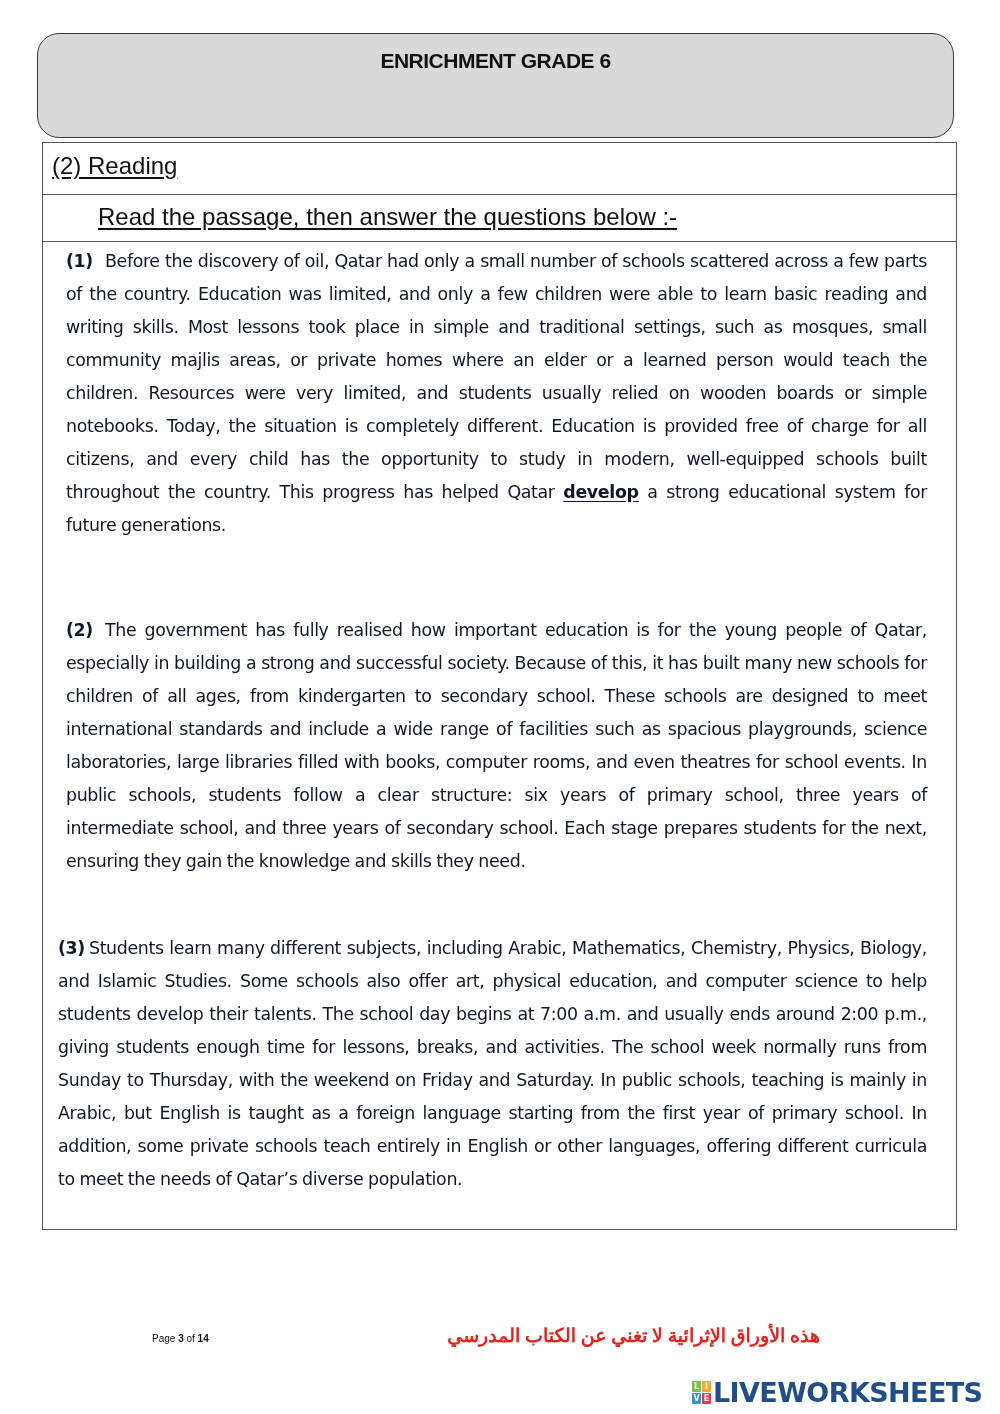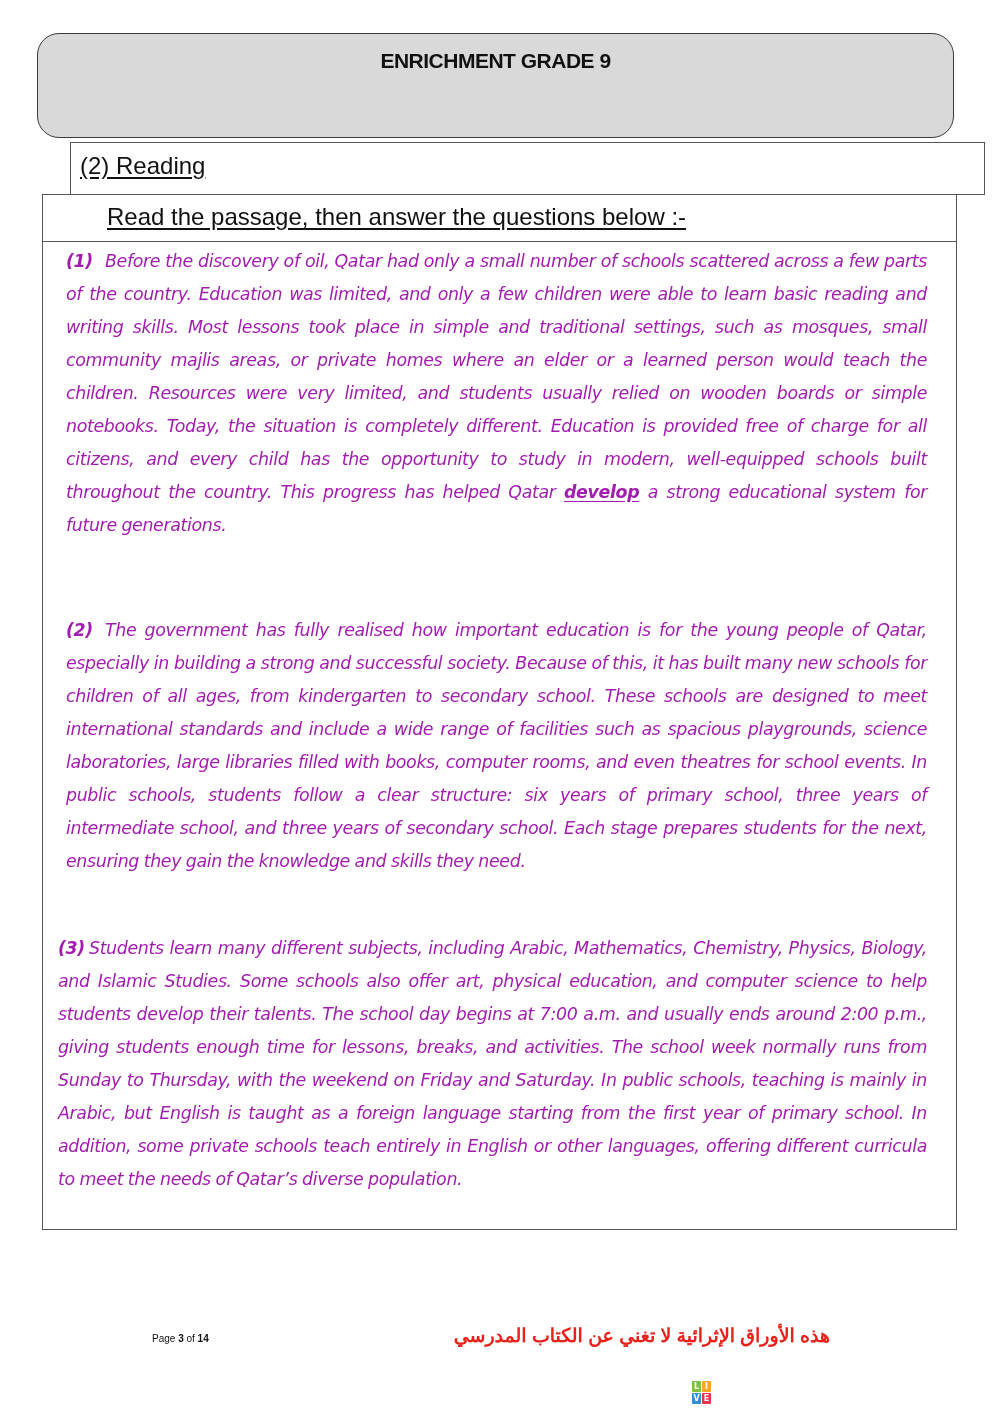--- a/index.html
+++ b/index.html
@@ -14,74 +14,74 @@
   .header-line {
     position: absolute; left: 0; right: 0; text-align: center;
     font-family: "Liberation Sans", sans-serif; font-weight: bold;
     font-size: 21px; letter-spacing: -0.5px; color: #111;
   }
   .header-line.l1 { top: 15px; }
   .header-line.l2 { top: 67px; }
 
   .frame { position: absolute; left: 42px; width: 915px; border: 1.3px solid #555;
            box-sizing: border-box; background: #fff; }
-  .section-row { top: 142px; height: 53px; margin-left: 28px; }
+  .section-row { top: 142px; height: 53px; }
   .instr-row { top: 194px; height: 48px; }
   .passage { top: 241px; height: 989px; }
 
   .section-title {
     position: absolute; left: 9px; top: 9px;
     font-family: "Liberation Sans", sans-serif; font-size: 24px;
     text-decoration: underline; text-underline-offset: 3px; color: #111;
   }
   .instr-text {
-    position: absolute; left: 64px; top: 8px;
+    position: absolute; left: 55px; top: 8px;
     font-family: "Liberation Sans", sans-serif; font-size: 24px;
     text-decoration: underline; text-underline-offset: 3px; color: #111;
   }
 
   .para {
     position: absolute; left: 23px; width: 861px;
     font-family: "DejaVu Sans", sans-serif; font-size: 17.4px;
     line-height: 33px; text-align: justify; letter-spacing: -0.35px;
-    word-spacing: -0.5px; color: #a21caf; font-style: italic;
+    word-spacing: -0.5px; color: #0f172a;
   }
   .para.p1 { top: 0px; }
   .para.p2 { top: 372px; }
   .para.p3 { top: 690px; left: 15px; width: 869px; text-indent: 0; }
   .para .num { font-weight: bold; margin-right: 12px; }
   .para.p3 .num { margin-right: 4px; }
   .para .kw { font-weight: bold; text-decoration: underline; text-underline-offset: 3px; }
 
   .footer-page {
     position: absolute; left: 152px; top: 1333px;
     font-family: "Liberation Sans", sans-serif; font-size: 10px; color: #111;
   }
   .footer-page b { font-weight: bold; }
   .footer-arabic {
-    position: absolute; left: 390px; top: 1324px; width: 440px; text-align: right;
-    direction: rtl; font-family: Liberation Sans, sans-serif; font-weight: bold;
+    position: absolute; left: 380px; top: 1324px; width: 440px; text-align: right;
+    direction: rtl; font-family: Liberation Serif, serif; font-weight: bold;
     font-size: 19px; color: #e8211b;
   }
 
   .brand {
     position: absolute; left: 692px; top: 1376px; height: 32px;
     display: flex; align-items: center;
   }
   .brand-logo { display: grid; grid-template-columns: 9px 9px; grid-template-rows: 11px 11px; gap: 1px; margin-right: 2px; }
   .brand-logo span { display: flex; align-items: center; justify-content: center;
                      font-family: "DejaVu Sans", sans-serif; font-weight: bold; font-size: 8px; color: #fff; border-radius: 1px; }
   .brand-text { font-family: "DejaVu Sans", sans-serif; font-weight: bold; font-size: 27px;
                 color: #1e4f8c; letter-spacing: -0.6px; }
 </style>
 </head>
 <body>
 
 <div class="header-box">
-  <div class="header-line l1">ENRICHMENT GRADE 9</div>
+  <div class="header-line l1">ENRICHMENT GRADE 6</div>
 </div>
 
 <div class="frame section-row">
   <span class="section-title">(2) Reading</span>
 </div>
 
 <div class="frame instr-row">
   <span class="instr-text">Read the passage, then answer the questions below :-</span>
 </div>
 
@@ -106,13 +106,14 @@
 
 <div class="footer-arabic">هذه الأوراق الإثرائية لا تغني عن الكتاب المدرسي</div>
 
 <div class="brand">
   <div class="brand-logo">
     <span style="background:#7cc242">L</span>
     <span style="background:#f6a623">I</span>
     <span style="background:#2f8fd8">V</span>
     <span style="background:#e8344e">E</span>
   </div>
+  <span class="brand-text">LIVEWORKSHEETS</span>
 </div>
 
 </body></html>

